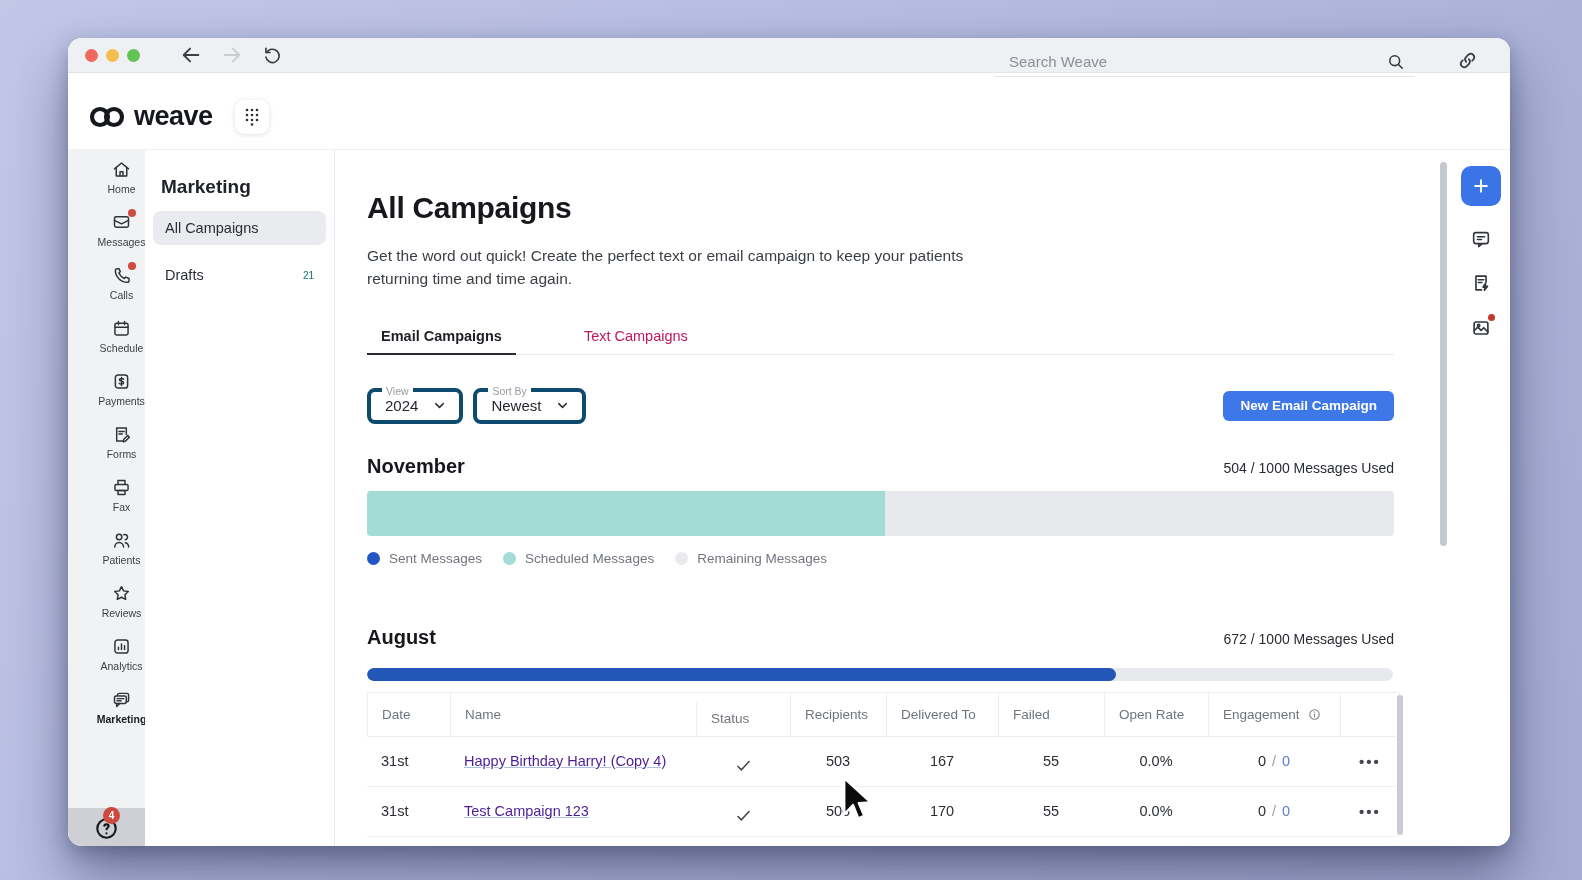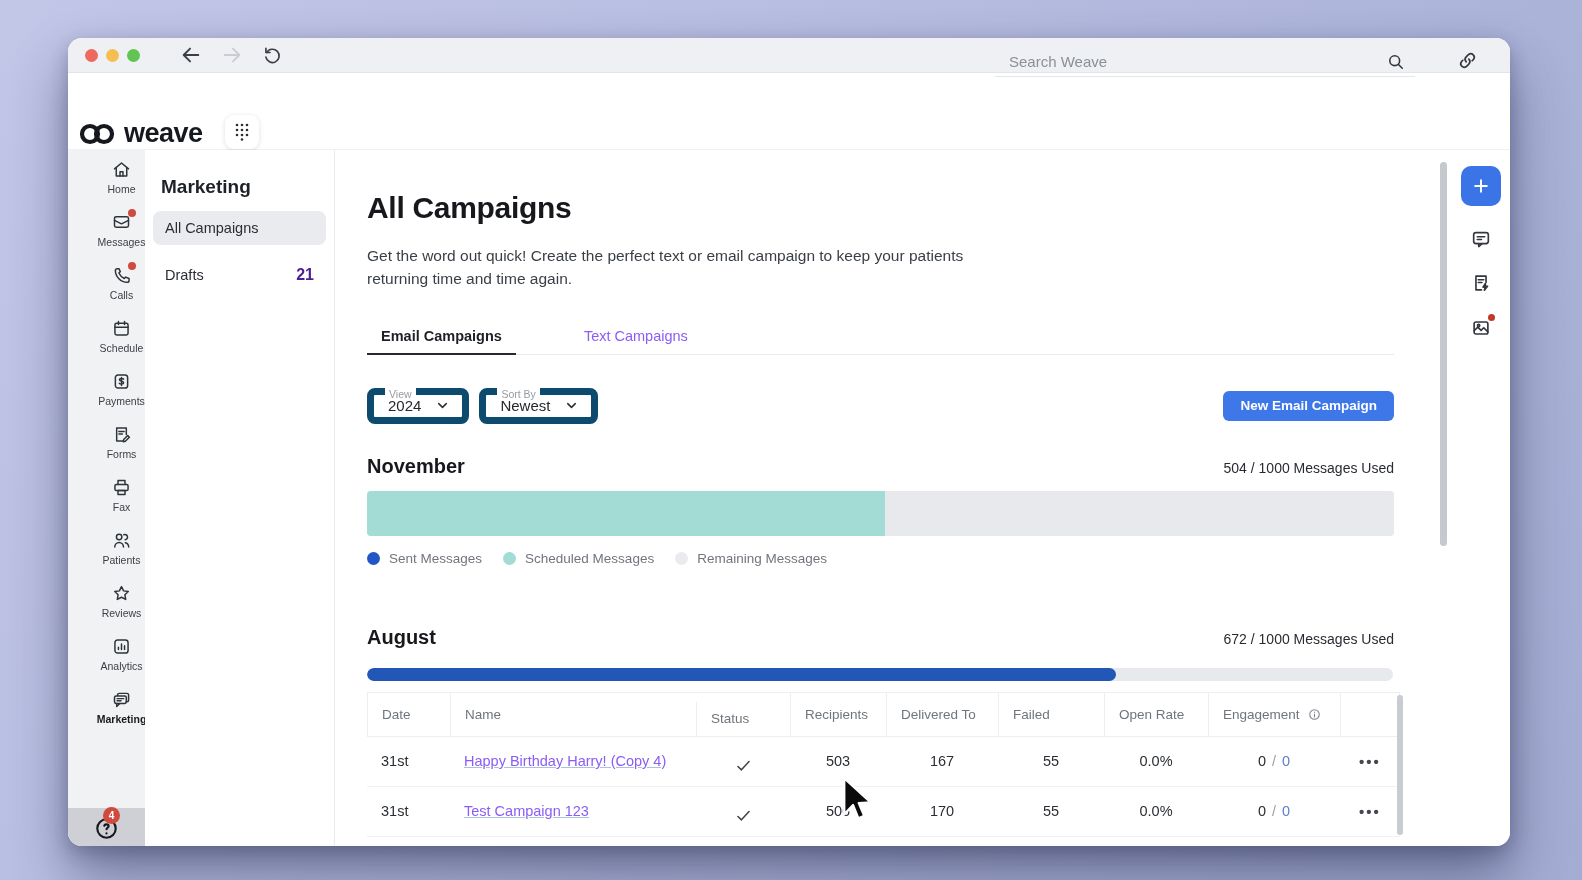--- a/index.html
+++ b/index.html
@@ -21,21 +21,21 @@
 .light { width:13px; height:13px; border-radius:50%; }
 .light.red { background:#ee6a5f; } .light.yellow { background:#f4bf50; } .light.green { background:#61c454; }
 .navbtn { width:22px; height:22px; color:#3a3f45; display:flex; align-items:center; justify-content:center; }
 .navbtn.disabled { color:#c9ccd1; }
 .tb-back { margin-left:40px; } .tb-fwd { margin-left:19px; } .tb-reload { margin-left:19px; }
 .searchzone { position:absolute; left:927px; top:8px; width:420px; height:31px; border-bottom:1px solid #e4e6ea; display:flex; align-items:center; }
 .search-text { font-size:15px; color:#8a9097; margin-left:14px; flex:1; }
 .search-icon { color:#34383e; margin-right:10px; }
 .link-btn { position:absolute; right:32px; top:12px; color:#34383e; }
 
-.appheader { position:absolute; left:0; top:46px; right:0; height:66px; background:#fff; border-bottom:1px solid #f0f1f3; display:flex; align-items:flex-end; }
+.appheader { position:absolute; left:0; top:46px; right:0; height:66px; background:#fff; border-bottom:1px solid #f0f1f3; display:flex; align-items:center;padding-left:10px; }
 .logo-wrap { display:flex; align-items:center; margin-left:8px; }
 .logo-mark { color:#15181d; }
 .brand { font-size:27px; font-weight:bold; letter-spacing:-0.5px; color:#15181d; margin-left:6px; }
 .apps-btn { width:34px; height:34px; margin-left:22px; background:#fff; border-radius:9px; box-shadow:0 1px 5px rgba(20,25,40,.14); display:flex; align-items:center; justify-content:center; color:#2b2f35; }
 .hdr-right { position:absolute; right:20px; top:0; height:66px; display:flex; align-items:center; gap:24px; }
 .location-name { font-size:15.5px; color:#24282e; }
 .hdr-ic { color:#24282e; display:flex; }
 .avatar { width:27px; height:27px; border-radius:50%; background:#8d7b26; color:#fff; font-size:10px; font-weight:bold; display:flex; align-items:center; justify-content:center; letter-spacing:.3px; }
 
 .leftrail { position:absolute; left:0; top:112px; width:77px; bottom:0; background:#f1f2f4; }
@@ -45,31 +45,31 @@
 .nav-item.active .ni-label { font-weight:bold; color:#17191d; }
 .reddot { position:absolute; right:-4px; top:-3px; width:8px; height:8px; border-radius:50%; background:#cf4a3f; }
 .rail-footer { position:absolute; left:0; bottom:0; width:77px; height:38px; background:#ced0d5; }
 .help-wrap { position:absolute; left:25px; top:7px; width:27px; height:27px; color:#17191d; }
 .help-badge { position:absolute; left:10px; top:-8px; min-width:17px; height:17px; border-radius:9px; background:#d0493e; color:#fff; font-size:10px; font-weight:bold; display:flex; align-items:center; justify-content:center; z-index:2; }
 
 .subnav { position:absolute; left:77px; top:112px; width:190px; bottom:0; background:#fff; border-right:1px solid #e9ebee; }
 .subnav-title { font-size:19px; font-weight:bold; color:#1e2126; margin:26px 0 0 16px; }
 .subnav-item { margin:13px 8px 0 8px; height:34px; border-radius:8px; display:flex; align-items:center; font-size:14.5px; color:#2a2e34; padding:0 12px; justify-content:space-between; }
 .subnav-item.active { background:#e9ebef; }
-.subnav-item .count { font-size:16px; color:#4c1d95;font-weight:bold; }
+.subnav-item .count { font-size:10px; color:#0f766e; }
 
 .main { position:absolute; left:267px; top:112px; right:58px; bottom:0; background:#fff; overflow:hidden; }
 .content { padding:40px 0 0 32px; width:1059px; }
 .page-title { font-size:30px; line-height:36px; font-weight:bold; color:#16181c; letter-spacing:-.3px; }
 .page-desc { margin-top:18px; width:645px; font-size:15.5px; line-height:23px; color:#3a3f46; }
 .tabs { margin-top:38px; width:1027px; display:flex; gap:54px; border-bottom:1px solid #e7e9ec; }
-.tab { padding:0 14px 9px 14px; font-size:14.5px; color:#8b5cf6; }
+.tab { padding:0 14px 9px 14px; font-size:14.5px; color:#be185d; }
 .tab.active { font-weight:bold; color:#1d2026; border-bottom:2.5px solid #272b31; margin-bottom:-1.5px; }
 .filter-row { margin-top:33px; width:1027px; height:36px; display:flex; align-items:center; }
-.select { position:relative; height:36px; border:7px solid #0c4a6e; border-radius:8px; display:flex; align-items:center; padding:0 12px 0 14px; background:#fff; }
+.select { position:relative; height:36px; border:4px solid #0c4a6e; border-radius:8px; display:flex; align-items:center; padding:0 12px 0 14px; background:#fff; }
 .select + .select { margin-left:10px; }
 .select .flabel { position:absolute; top:-7px; left:11px; background:#fff; padding:0 4px; font-size:10.5px; color:#969ca3; }
 .select .fvalue { font-size:15px; color:#24282e; margin-right:14px; }
 .select .chev { color:#2b2f35; display:flex; }
 .btn-primary { margin-left:auto; height:30px; background:#3d77e8; color:#fff; font-size:13.5px; font-weight:bold; border:none; border-radius:6px; padding:0 17px; display:flex; align-items:center; font-family:"Liberation Sans",sans-serif; }
 .month-head { width:1027px; display:flex; align-items:baseline; justify-content:space-between; }
 .month-name { font-size:20px; line-height:26px; font-weight:bold; color:#16181c; }
 .usage-label { font-size:14px; color:#282c32; }
 .bar-thick { margin-top:12px; width:1027px; height:45px; background:#e7e9ec; border-radius:4px; overflow:hidden; }
 .bar-thick .fill { height:100%; background:#a2dcd4; }
@@ -84,21 +84,21 @@
 
 .table { margin-top:11px; width:1033px; }
 .thead { display:flex; height:45px; border-top:1px solid #eceef1; border-bottom:1px solid #eceef1; }
 .th { display:flex; align-items:center; font-size:13.5px; color:#6f757c; padding-left:14px; border-left:1px solid #eceef1; }
 .th:last-child { border-right:1px solid #eceef1; }
 .trow { display:flex; height:50px; border-bottom:1px solid #eff1f3; }
 .td { display:flex; align-items:center; font-size:14.5px; color:#2a2e34; padding-left:14px; }
 .td.center { justify-content:center; padding-left:0; }
 .c-date { width:83px; } .c-name { width:246px; } .c-status { width:94px;margin-top:9px; } .c-recip { width:96px; }
 .c-deliv { width:112px; } .c-fail { width:106px; } .c-open { width:104px; } .c-eng { width:132px; } .c-act { width:60px; }
-.link { color:#8b5cf6; text-decoration:underline; text-decoration-color:rgba(92,128,204,.5); }
+.link { color:#4c1d95; text-decoration:underline; text-decoration-color:rgba(92,128,204,.5); }
 .eng-sep { color:#9aa0a7; margin:0 6px; } .eng-b { color:#5c80cc; }
 .dots-menu { color:#45494f; letter-spacing:2px; font-size:15px; font-weight:bold; }
 .info-ic { color:#80868d; margin-left:7px; display:flex; }
 .check-ic { color:#3d4249; display:flex; }
 
 .main-scrollbar { position:absolute; right:5px; top:12px; width:7px; height:384px; background:#c5c8cd; border-radius:4px; }
 .table-scrollbar { position:absolute; left:1062px; top:545px; width:6px; height:140px; background:#c9ccd0; border-radius:3px; }
 
 .rightrail { position:absolute; right:0; top:112px; width:58px; bottom:0; background:#fff; }
 .plus-btn { position:absolute; left:9px; top:16px; width:40px; height:40px; background:#3a74e6; border-radius:10px; color:#fff; display:flex; align-items:center; justify-content:center; }

